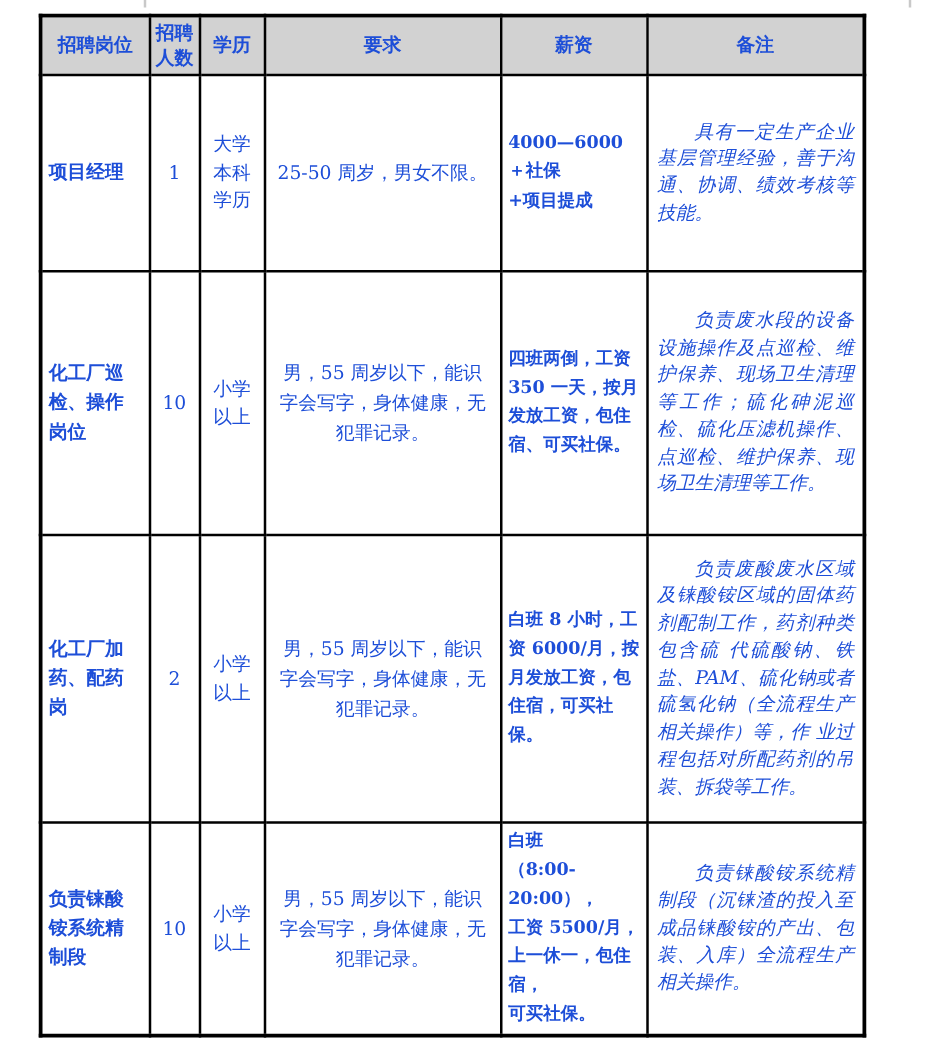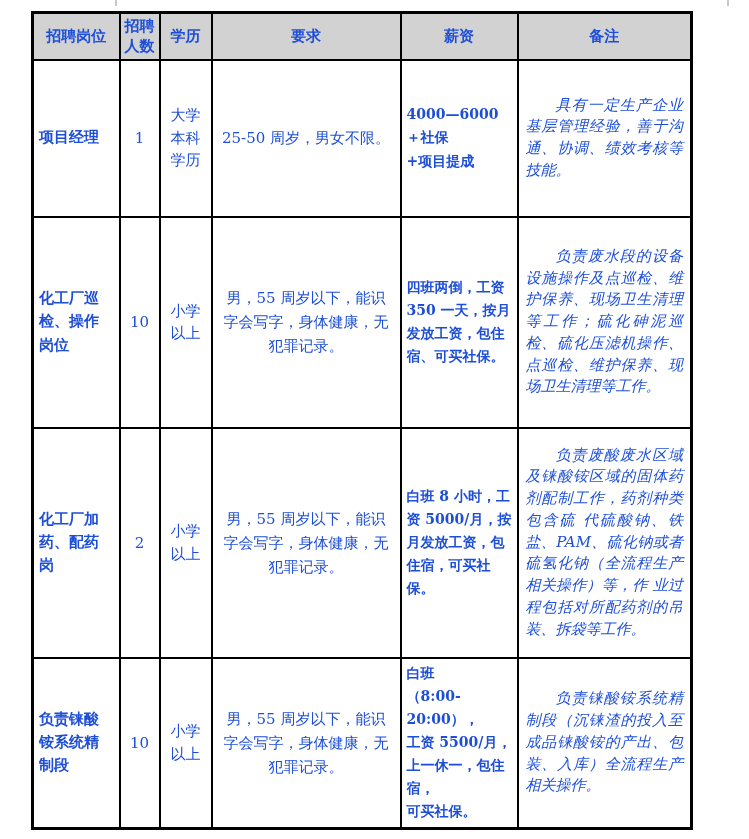--- a/index.html
+++ b/index.html
@@ -138,21 +138,21 @@
         <td class="c-edu">小学以上</td>
         <td class="c-req">男，55 周岁以下，能识字会写字，身体健康，无犯罪记录。</td>
         <td class="c-sal sal-left">四班两倒，工资 350 一天，按月发放工资，包住宿、可买社保。</td>
         <td class="c-notes">负责废水段的设备设施操作及点巡检、维护保养、现场卫生清理等工作；硫化砷泥巡检、硫化压滤机操作、点巡检、维护保养、现场卫生清理等工作。</td>
       </tr>
       <tr style="height:230px">
         <td class="c-pos">化工厂加药、配药岗</td>
         <td class="c-count">2</td>
         <td class="c-edu">小学以上</td>
         <td class="c-req">男，55 周岁以下，能识字会写字，身体健康，无犯罪记录。</td>
-        <td class="c-sal">白班 8 小时，工资 5000/月，按月发放工资，包住宿，可买社保。</td>
+        <td class="c-sal">白班 8 小时，工资 6000/月，按月发放工资，包住宿，可买社保。</td>
         <td class="c-notes">负责废酸废水区域及铼酸铵区域的固体药剂配制工作，药剂种类包含硫 代硫酸钠、铁盐、PAM、硫化钠或者硫氢化钠（全流程生产相关操作）等，作 业过程包括对所配药剂的吊装、拆袋等工作。</td>
       </tr>
       <tr style="height:171px">
         <td class="c-pos">负责铼酸铵系统精制段</td>
         <td class="c-count">10</td>
         <td class="c-edu">小学以上</td>
         <td class="c-req">男，55 周岁以下，能识字会写字，身体健康，无犯罪记录。</td>
         <td class="c-sal">白班
 （8:00-20:00），
 工资 5500/月，上一休一，包住宿，

